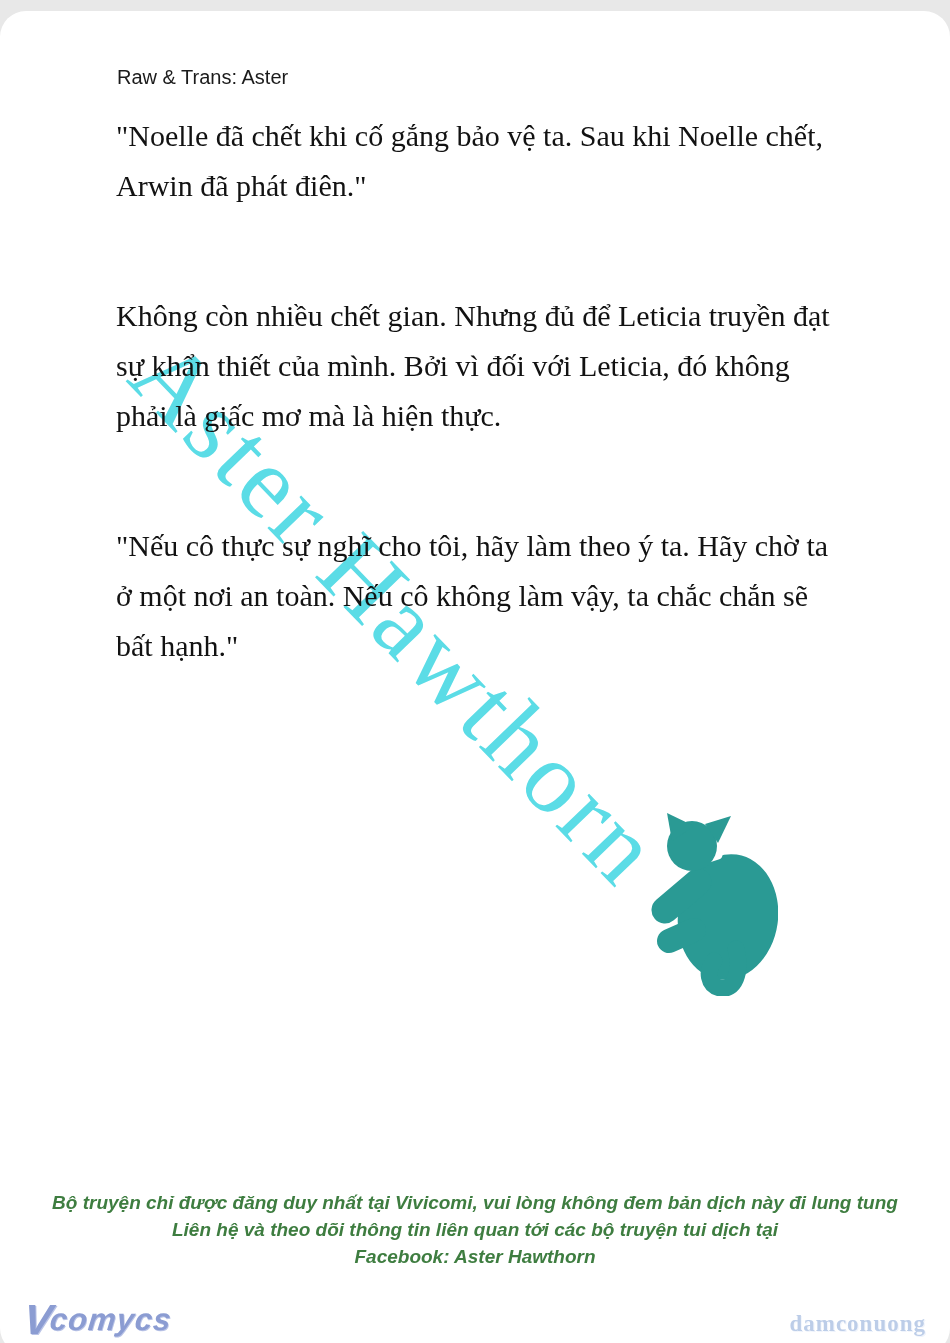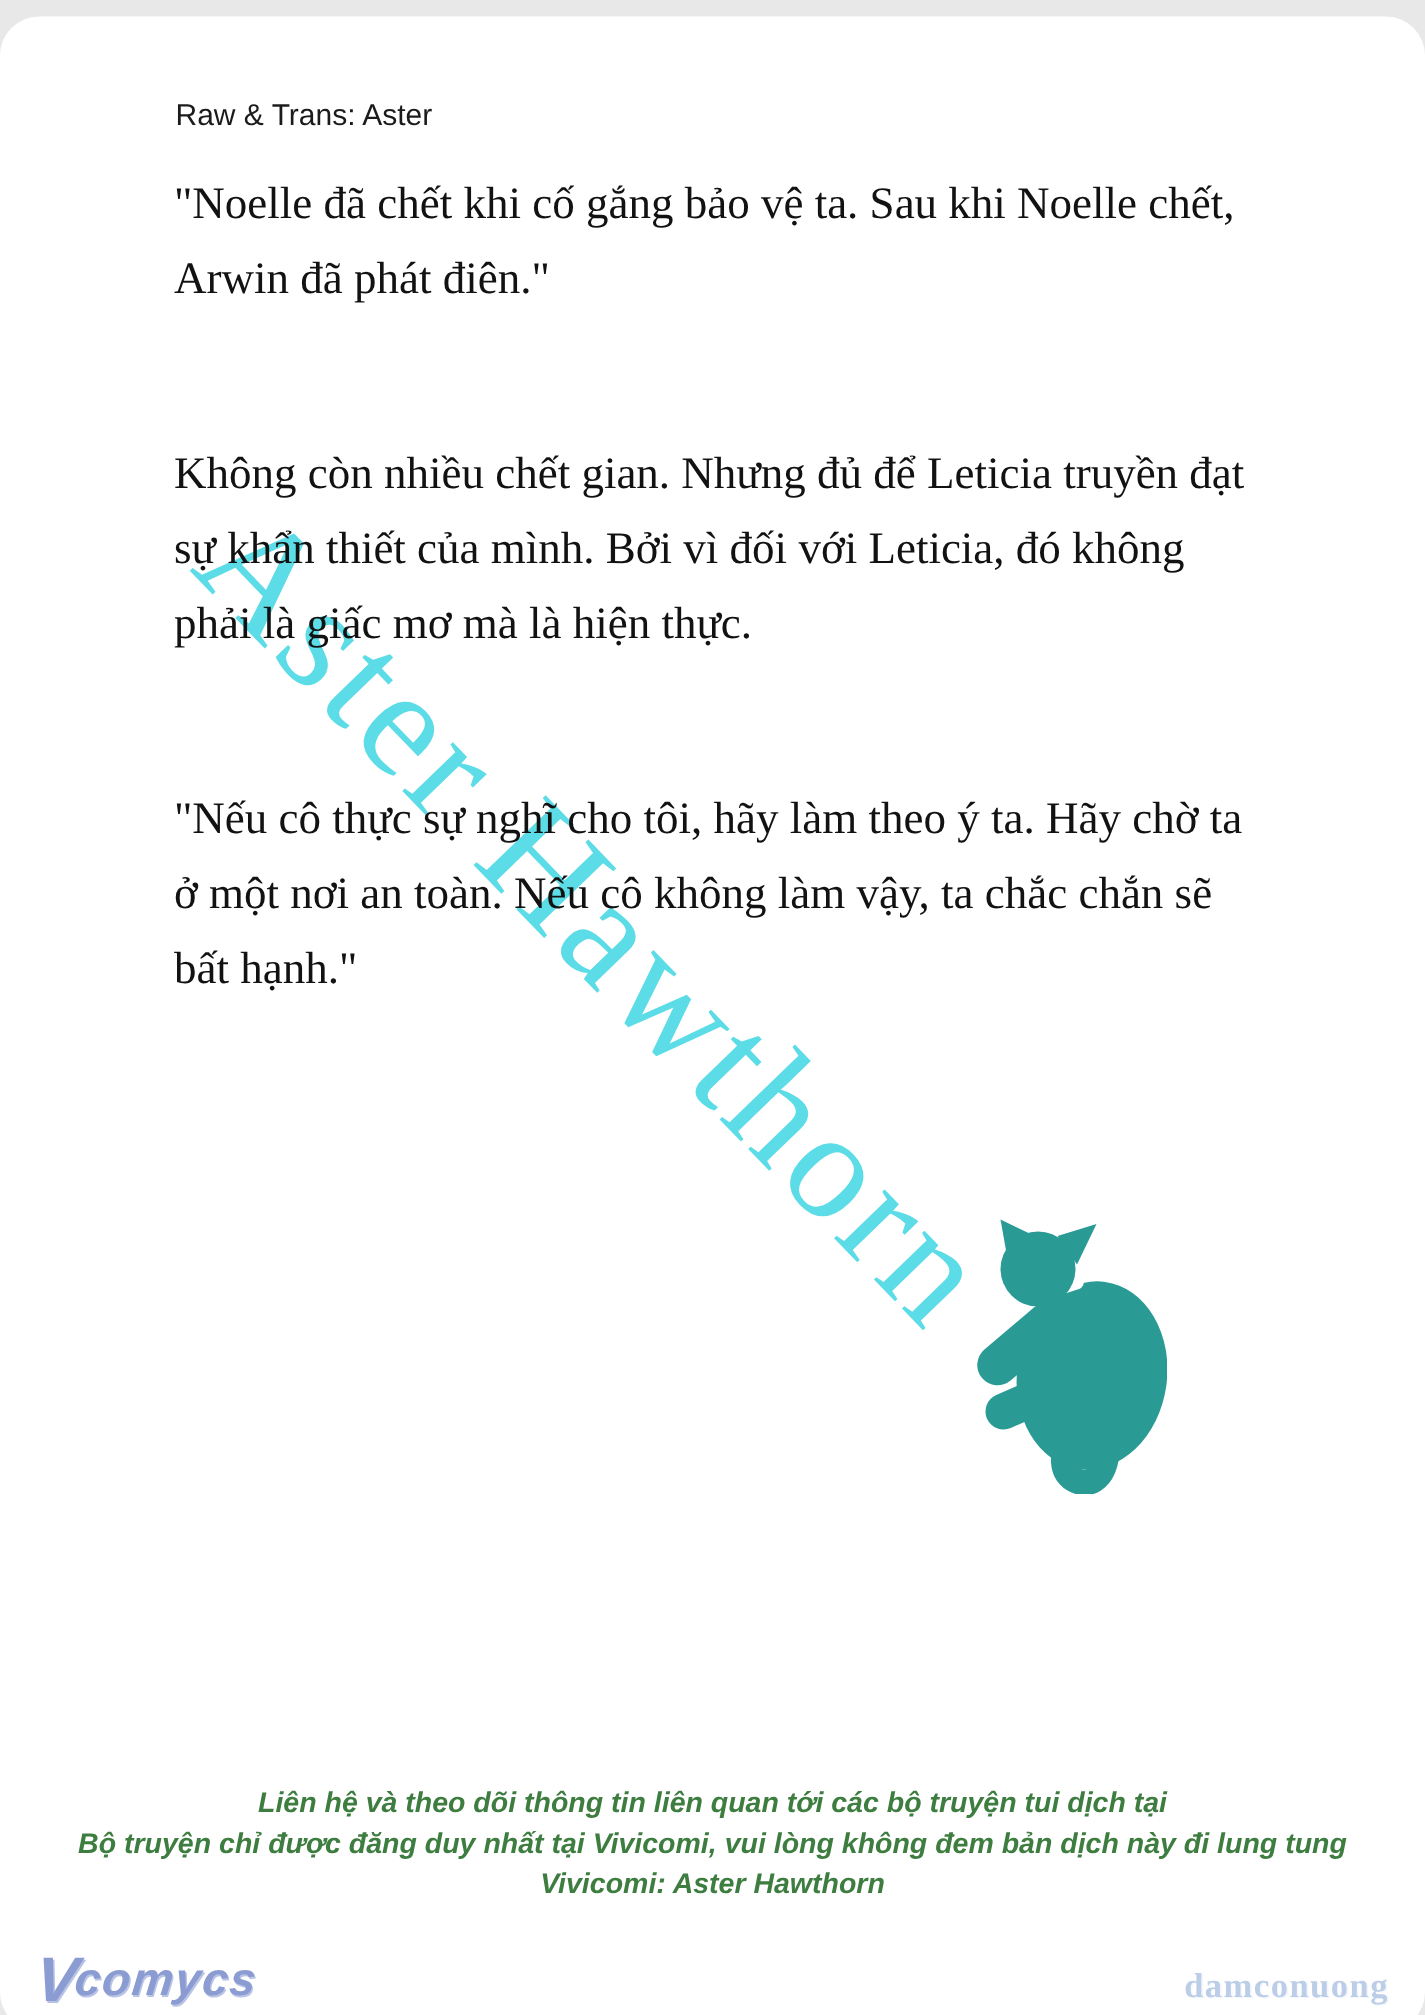--- a/index.html
+++ b/index.html
@@ -136,23 +136,23 @@
     </g>
   </svg>
 
   <main class="content">
     <p>"Noelle đã chết khi cố gắng bảo vệ ta. Sau khi Noelle chết, Arwin đã phát điên."</p>
     <p>Không còn nhiều chết gian. Nhưng đủ để Leticia truyền đạt sự khẩn thiết của mình. Bởi vì đối với Leticia, đó không phải là giấc mơ mà là hiện thực.</p>
     <p>"Nếu cô thực sự nghĩ cho tôi, hãy làm theo ý ta. Hãy chờ ta ở một nơi an toàn. Nếu cô không làm vậy, ta chắc chắn sẽ bất hạnh."</p>
   </main>
 
   <div class="footer">
+    <div>Bộ truyện chỉ được đăng duy nhất tại Vivicomi, vui lòng không đem bản dịch này đi lung tung</div>
     <div>Liên hệ và theo dõi thông tin liên quan tới các bộ truyện tui dịch tại</div>
-    <div>Bộ truyện chỉ được đăng duy nhất tại Vivicomi, vui lòng không đem bản dịch này đi lung tung</div>
-    <div>Vivicomi: Aster Hawthorn</div>
+    <div>Facebook: Aster Hawthorn</div>
   </div>
 
   <div class="vcomycs">
     <span class="v-glyph">V</span><span class="rest-glyph">comycs</span>
   </div>
 
   <div class="damconuong">damconuong</div>
 
 </div>
 

